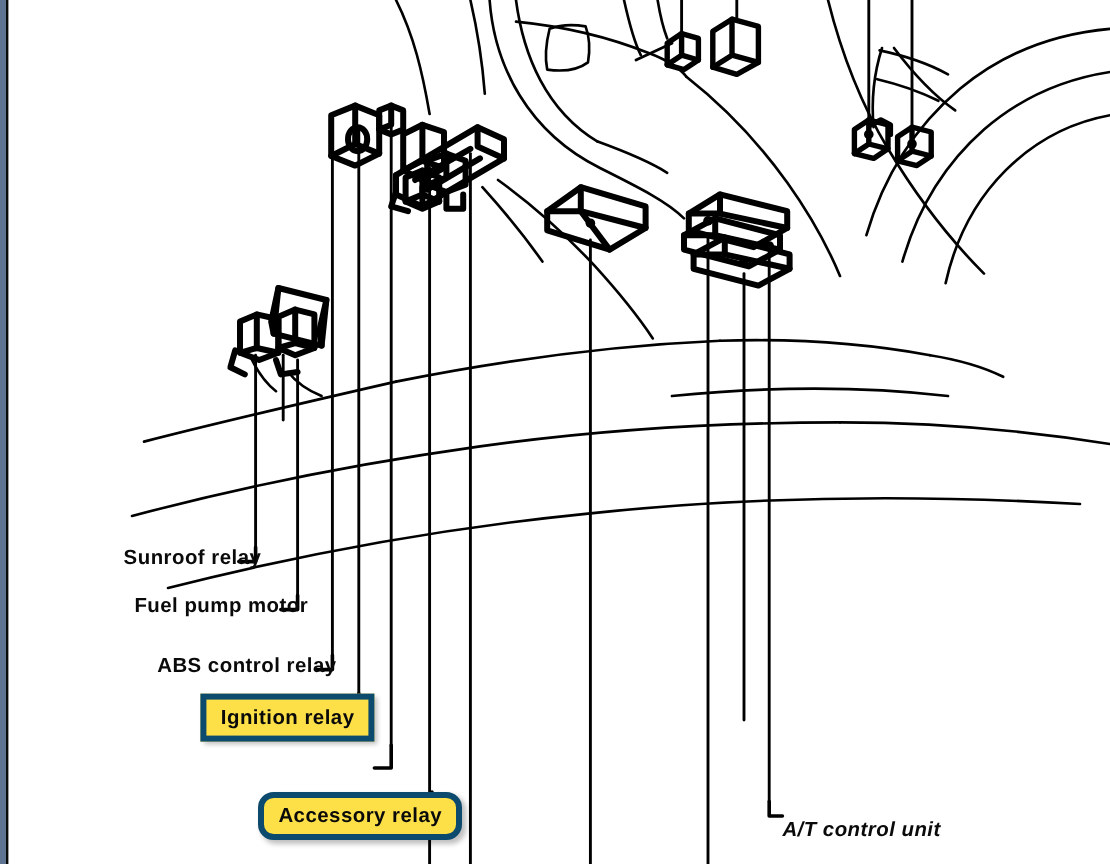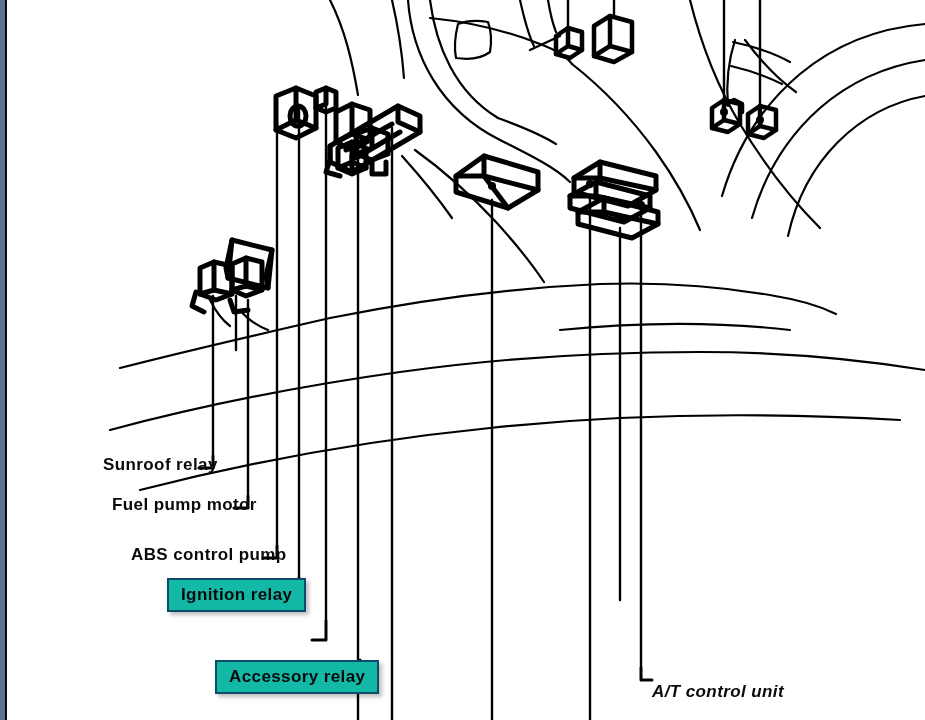--- a/index.html
+++ b/index.html
@@ -49,22 +49,22 @@
     z-index: 30;
     font-family: "Liberation Sans", sans-serif;
     font-size: 17px;
     font-weight: bold;
     color: #0a0a0a;
     letter-spacing: 0.4px;
     white-space: nowrap;
     line-height: 1;
   }
   .callout-label.boxed {
-    border: 2px solid #0c4a6e;
-    background: #14b8a6;
+    border: 5px solid #0c4a6e;
+    background: #fde047;
     padding: 6px 12px 7px 12px;
     box-shadow: 3px 3px 4px rgba(0,0,0,0.25);
   }
   .callout-label.plain {
     background: transparent;
   }
 </style>
 </head>
 <body>
 
@@ -264,22 +264,22 @@
         <path d="M 641 668 L 641 680 L 652 680"></path>
       </g>
 
     </g>
   </svg>
 
   <div class="callout-label plain" style="left:103px; top:456px;">Sunroof relay</div>
 
   <div class="callout-label plain" style="left:112px; top:496px;">Fuel pump motor</div>
 
-  <div class="callout-label plain" style="left:131px; top:546px;">ABS control pump</div>
+  <div class="callout-label plain" style="left:131px; top:546px;">ABS control relay</div>
 
   <div class="callout-label boxed" style="left:167px; top:578px;">Ignition relay</div>
 
 
-  <div class="callout-label boxed" style="left:215px; top:660px;">Accessory relay</div>
+  <div class="callout-label boxed" style="left:215px; top:660px;border-radius:13px;">Accessory relay</div>
 
   <div class="callout-label plain" style="left:652px; top:683px;font-style:italic;">A/T control unit</div>
 
 </div>
 
 </body></html>

